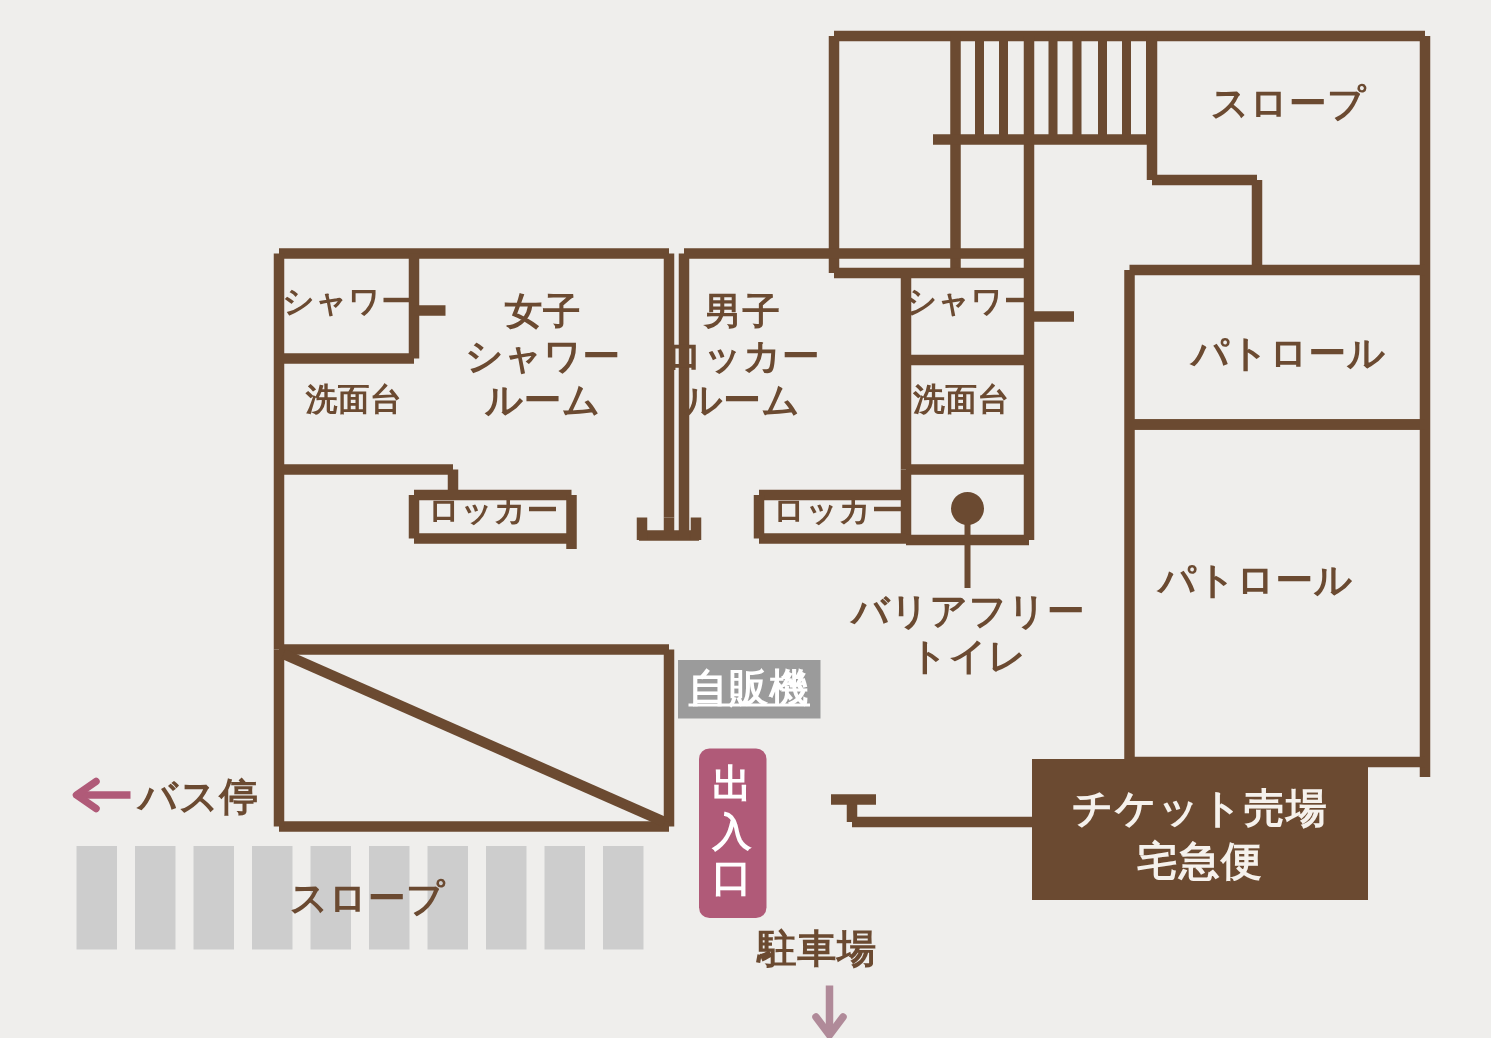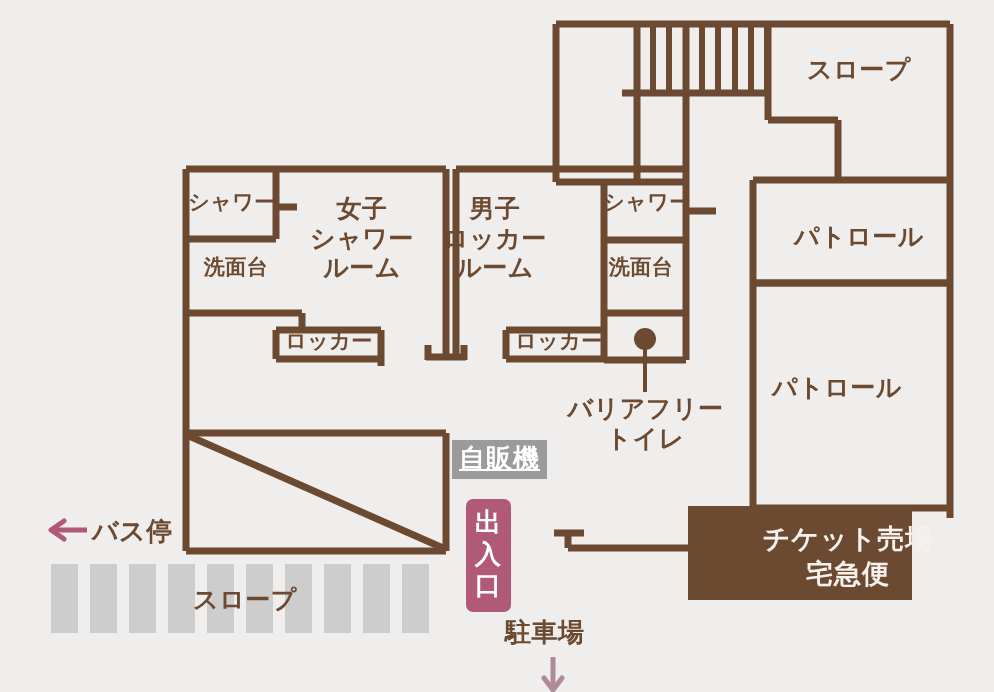--- a/index.html
+++ b/index.html
@@ -211,21 +211,21 @@
   <div class="lbl lbl-small" style="left:601px; top:190px; width:92px;">シャワー</div>
 
   <div class="lbl lbl-small" style="left:589px; top:255px; width:104px;">洗面台</div>
 
   <div class="lbl lbl-room" style="left:775px; top:55px; width:168px;">スロープ</div>
 
   <div class="lbl lbl-room" style="left:775px; top:222px; width:168px;">パトロール</div>
 
   <div class="lbl lbl-room" style="left:749px; top:373px; width:176px;">パトロール</div>
 
-  <div class="badge" style="left:688px; top:522px; width:224px; font-size:27px; color:#f5f1ec; line-height:1.3;padding-left:48px;">チケット売場
+  <div class="badge" style="left:688px; top:522px; width:224px; font-size:27px; color:#f5f1ec; line-height:1.3;">チケット売場
 宅急便</div>
 
   <div class="lbl lbl-note" style="left:563px; top:394px; width:165px;">バリアフリー
 トイレ</div>
 
   <div class="badge badge-vending" style="left:452px; top:440px;text-decoration:underline;">自販機</div>
 
   <div class="badge badge-entrance" style="left:466px; top:499px;">出
 入
 口</div>

